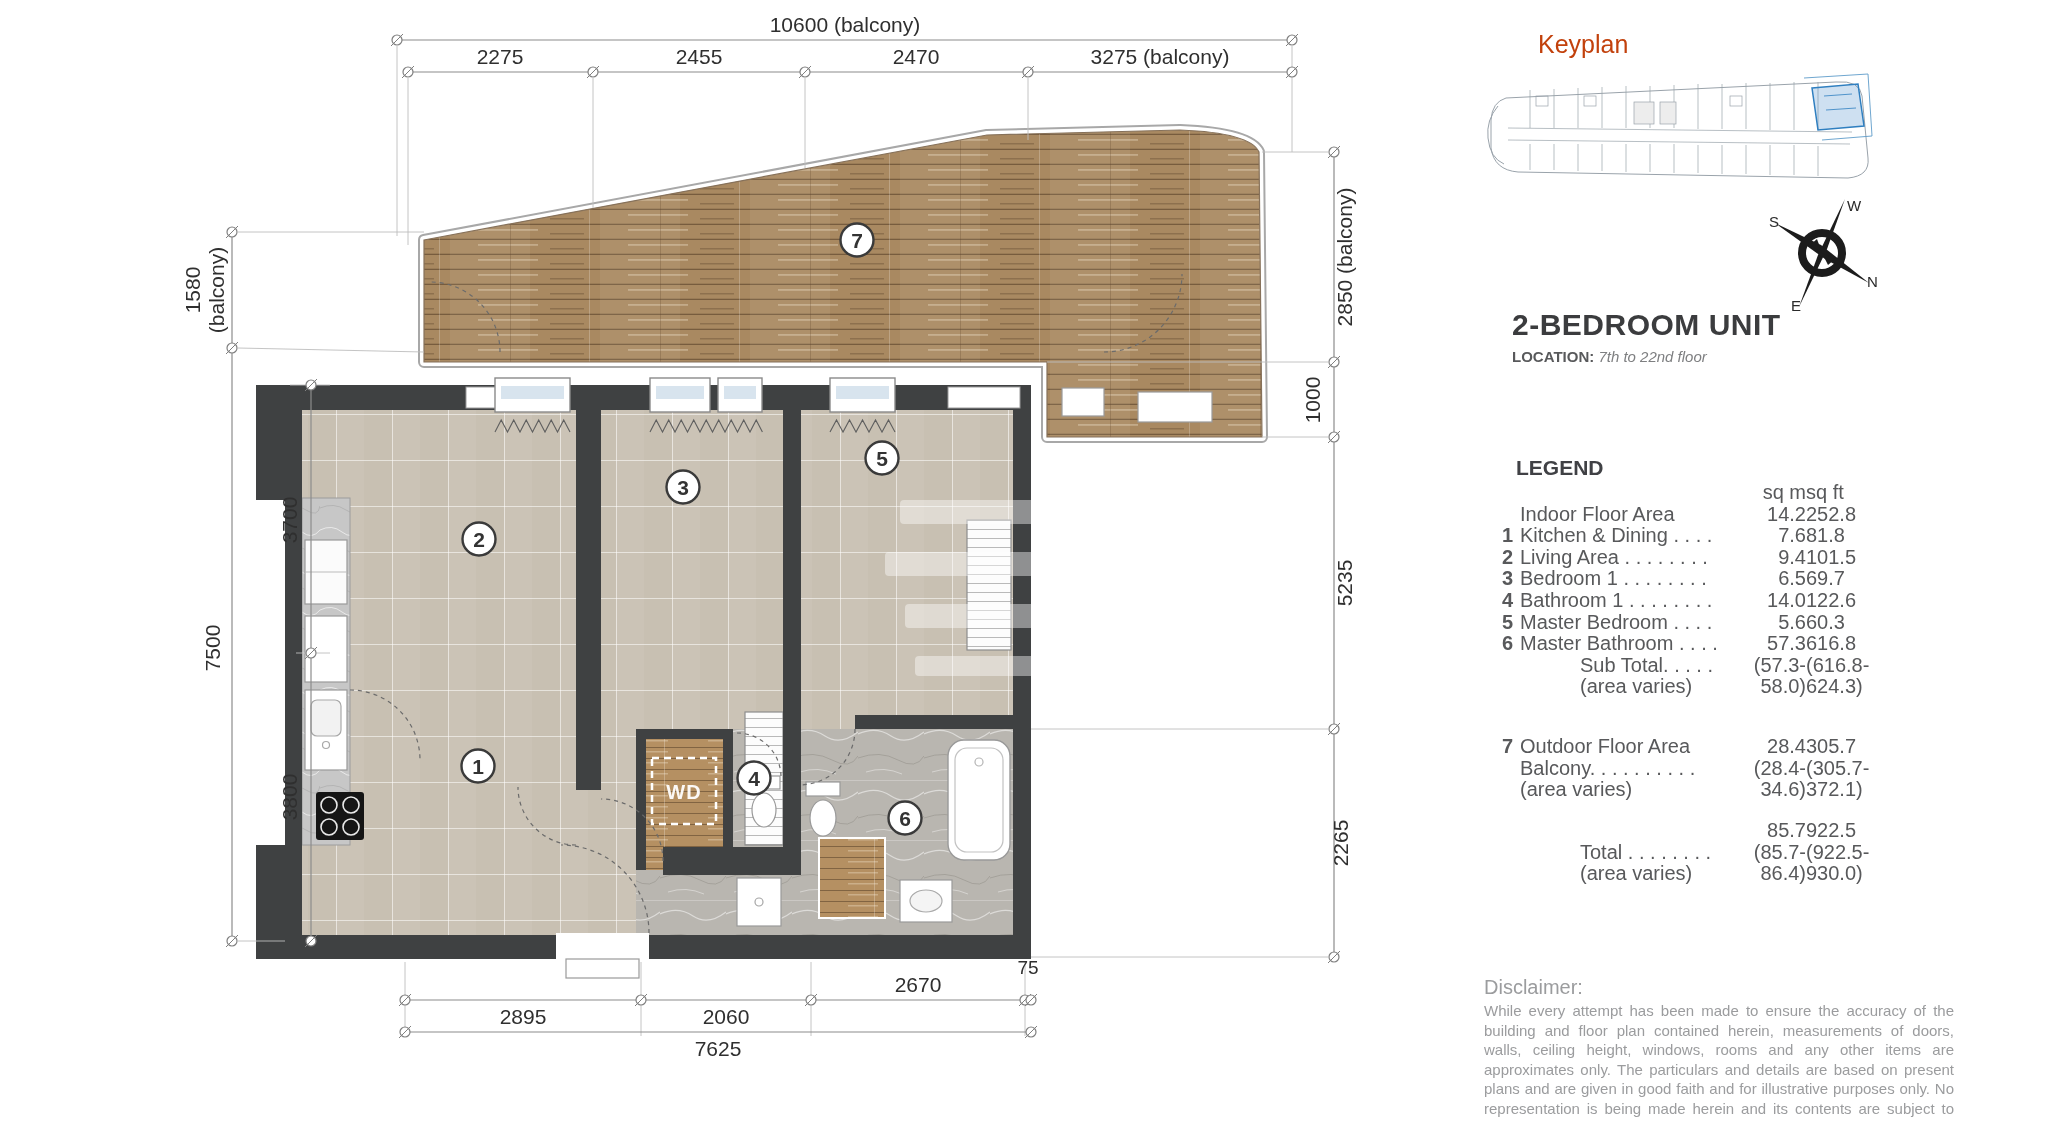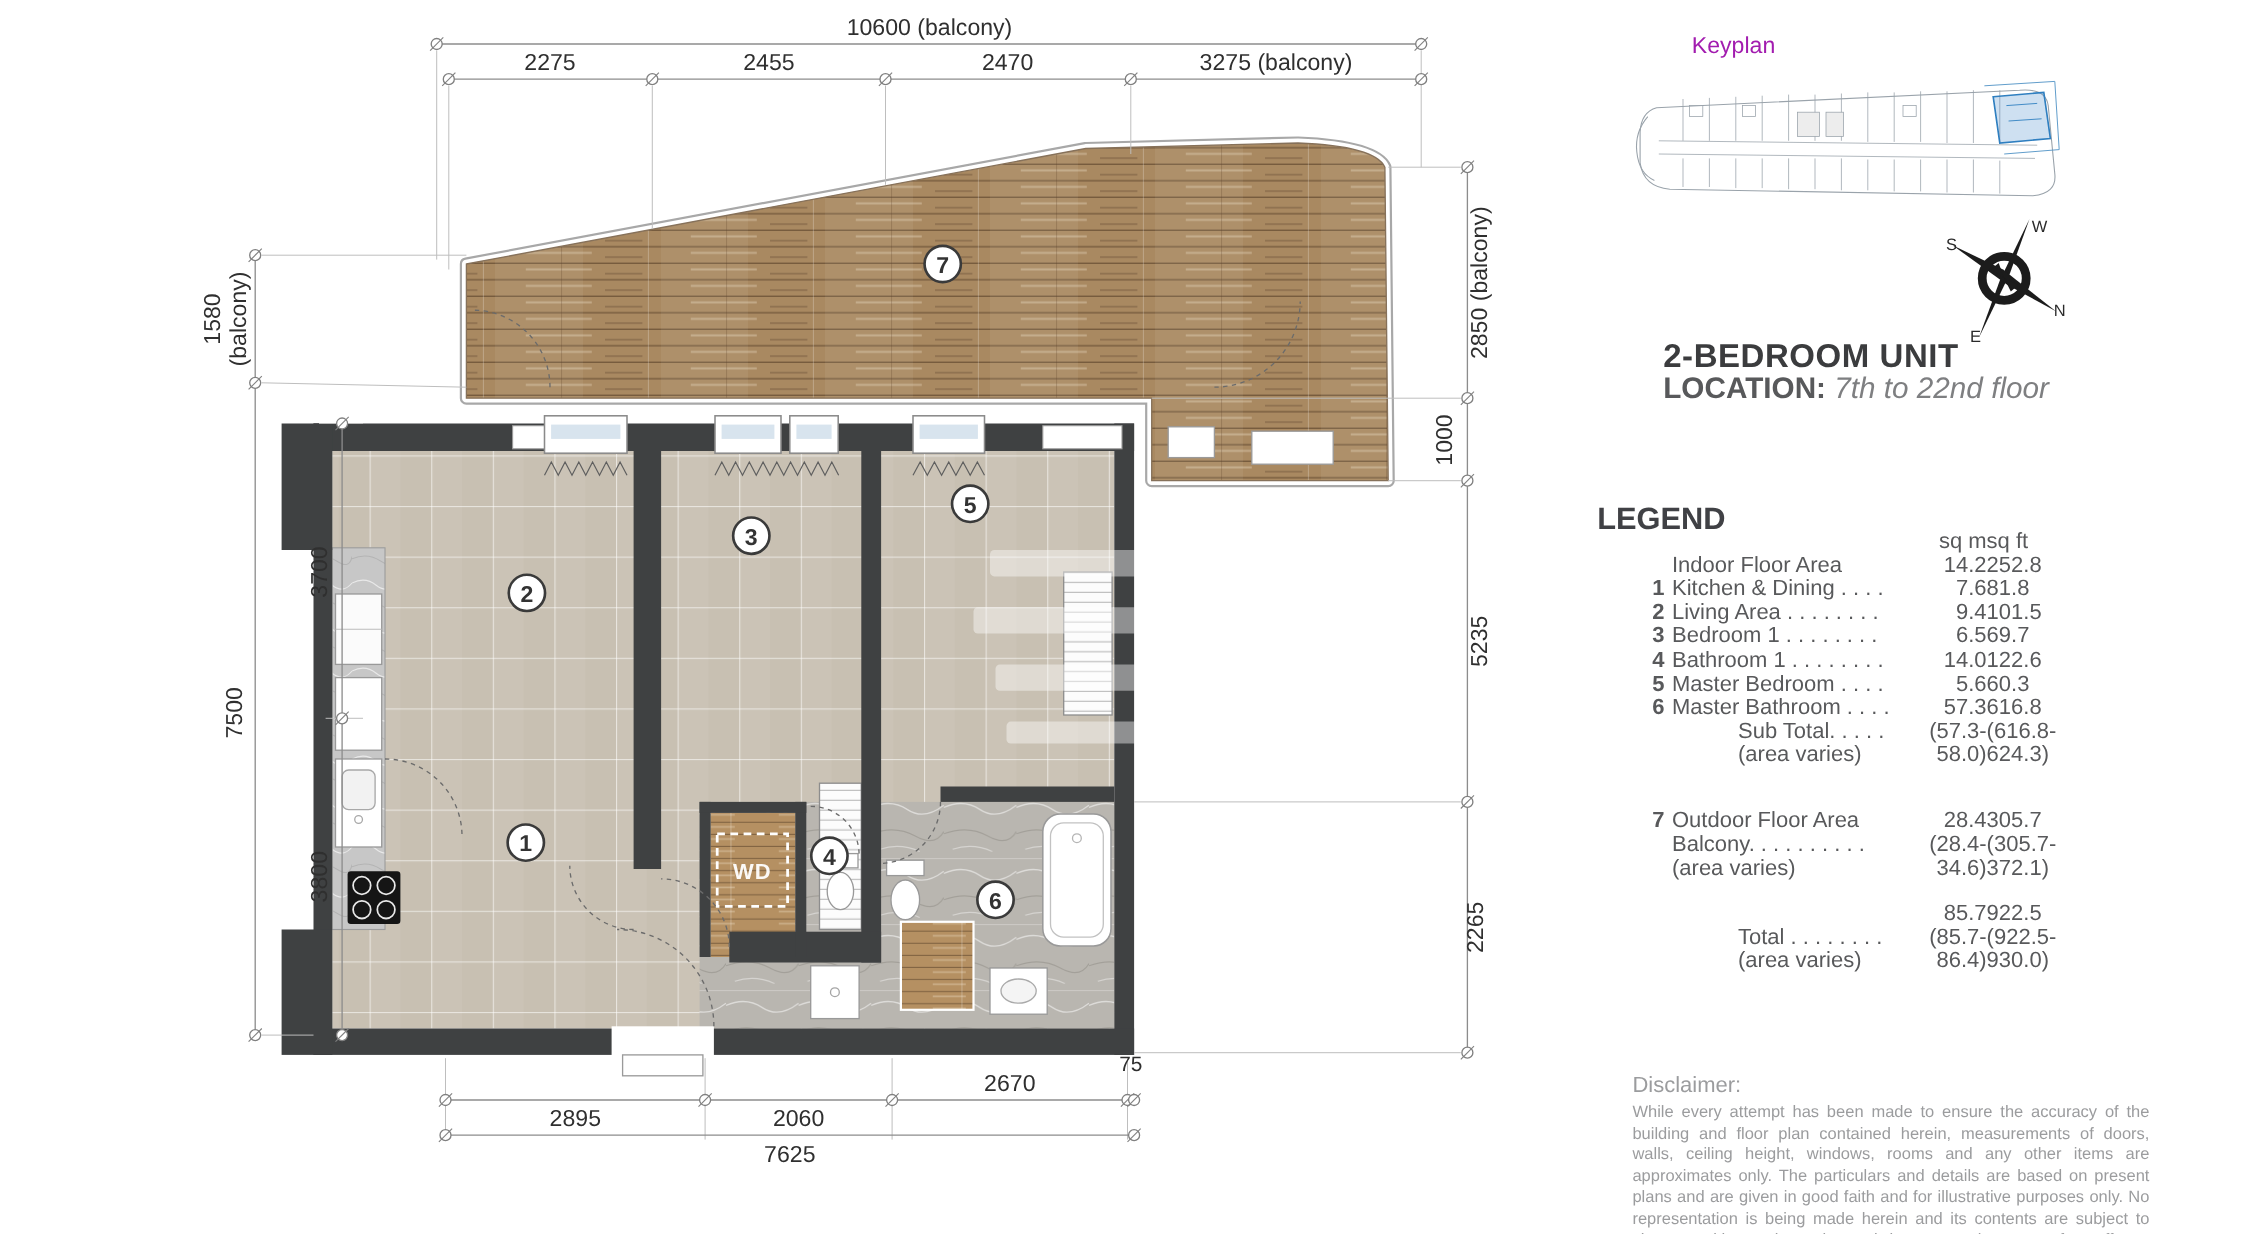--- a/index.html
+++ b/index.html
@@ -5,28 +5,28 @@
   html,body{margin:0;padding:0;background:#ffffff;}
   .stage{position:relative;width:2048px;height:1122px;background:#fff;overflow:hidden;
          font-family:"Liberation Sans",sans-serif;color:#3f3f3f;}
   .abs{position:absolute;}
   svg text{font-family:"Liberation Sans",sans-serif;}
   .dimtxt{font-size:21px;fill:#2f2f2f;}
   .dimtxt.sm{font-size:19px;}
   .badge-num{font-size:21px;font-weight:bold;fill:#333;}
   .wdlbl{font-size:20px;font-weight:bold;fill:#ffffff;opacity:.95;letter-spacing:1px;}
   
-  .keyplan-label{left:1538px;top:30px;font-size:21px;color:#a21caf;}
+  .keyplan-label{left:1538px;top:30px;font-size:25px;color:#c2410c;}
   .title{left:1512px;top:308px;font-size:30px;font-weight:800;color:#3b3c3e;letter-spacing:.5px;}
-  .locline{left:1512px;top:338px;font-size:27px;color:#58595b;}
+  .locline{left:1512px;top:348px;font-size:15px;color:#58595b;}
   .locline .lbl{font-weight:bold;}
   .locline .val{font-style:italic;color:#7e7f81;}
   .note{left:1514px;top:374px;width:452px;font-size:20px;line-height:1.32;font-style:italic;color:#85868a;}
   .note .lbl{font-style:normal;font-weight:bold;color:#55565a;}
-  .legend-head{left:1452px;top:456px;font-size:28px;font-weight:bold;color:#404145;}
+  .legend-head{left:1516px;top:456px;font-size:21px;font-weight:bold;color:#404145;}
   .tbl{left:1502px;width:402px;font-size:20px;color:#58595b;}
   .tbl .trow{display:flex;line-height:21.6px;white-space:nowrap;}
   .tbl .rnum{width:18px;font-weight:bold;flex:none;}
   .tbl .rlab{flex:1;overflow:hidden;}
   .tbl .sqm{width:88px;text-align:right;flex:none;}
   .tbl .sqft{width:98px;text-align:left;flex:none;}
   .tbl .b{font-weight:normal;}
   .tbl .indent{padding-left:60px;}
   .t-indoor{top:482px;}
   .t-outdoor{top:736px;}

